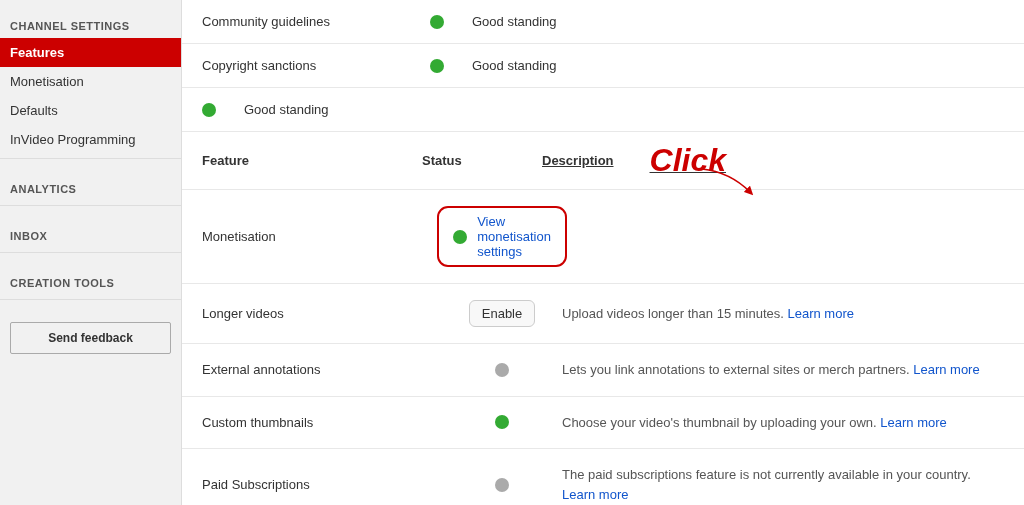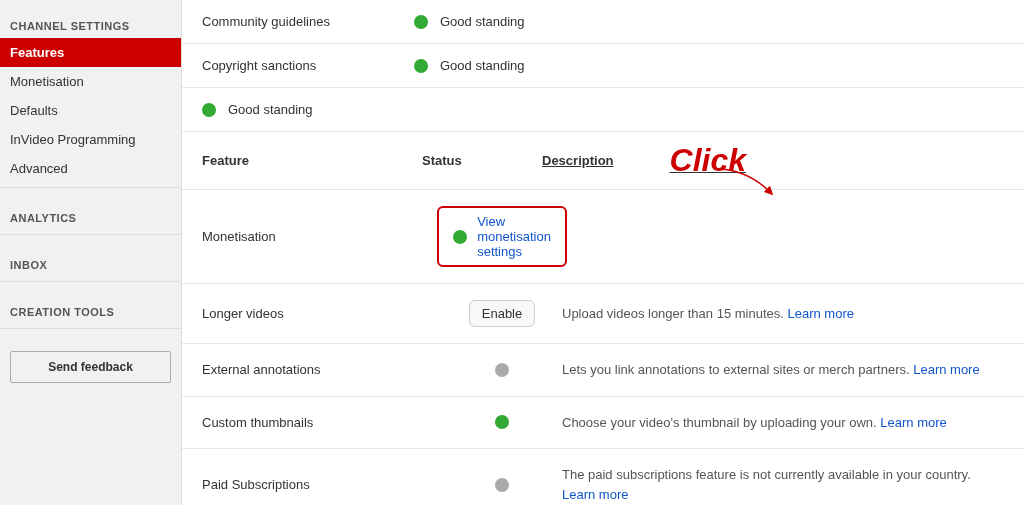--- a/index.html
+++ b/index.html
@@ -57,21 +57,21 @@
       overflow-y: auto;
       background: #fff;
     }
 
     
     .status-row {
       display: flex;
       align-items: center;
       padding: 14px 20px;
       border-bottom: 1px solid #e8e8e8;
-      gap: 12px;
+      gap: 28px;
     }
     .status-label {
       width: 200px;
       min-width: 180px;
       font-size: 13px;
       color: #333;
     }
     .dot-green {
       width: 14px;
       height: 14px;
@@ -116,21 +116,21 @@
       border-bottom: 1px solid #e8e8e8;
       gap: 0;
     }
     .feature-row .col-feature { width: 240px; font-size: 13px; color: #333; }
     .feature-row .col-status { width: 120px; display: flex; align-items: center; justify-content: center; }
     .feature-row .col-description { flex: 1; font-size: 13px; color: #555; line-height: 1.5; }
 
     
     .monetisation-box {
       border: 2px solid #cc0000;
-      border-radius: 6px;
+      border-radius: 11px;
       padding: 6px 14px;
       display: inline-flex;
       align-items: center;
       gap: 10px;
     }
     .view-monetisation-link {
       color: #1155cc;
       text-decoration: none;
       font-size: 13px;
     }
@@ -148,21 +148,21 @@
 
     .learn-more-link {
       color: #1155cc;
       text-decoration: none;
     }
 
     
     .click-annotation {
       position: relative;
       display: inline-block;
-      margin-left: 40px;
+      margin-left: 20px;
     }
     .click-text {
       font-size: 32px;
       font-weight: bold;
       color: #cc0000;
       font-style: italic;
     }
     .click-arrow {
       position: absolute;
       bottom: -18px;
@@ -180,23 +180,20 @@
     <span>Features</span>
   </div>
   <div class="sidebar-item">
     <span>Monetisation</span>
   </div>
   <div class="sidebar-item">
     <span>Defaults</span>
   </div>
   <div class="sidebar-item">
     <span>InVideo Programming</span>
-  </div>
-  <div class="sidebar-item">
-    <span>Advanced</span>
   </div>
 
   <hr class="sidebar-divider">
   <div class="sidebar-section-title">ANALYTICS</div>
   <hr class="sidebar-divider">
   <div class="sidebar-section-title">INBOX</div>
   <hr class="sidebar-divider">
   <div class="sidebar-section-title">CREATION TOOLS</div>
   <hr class="sidebar-divider">
 

